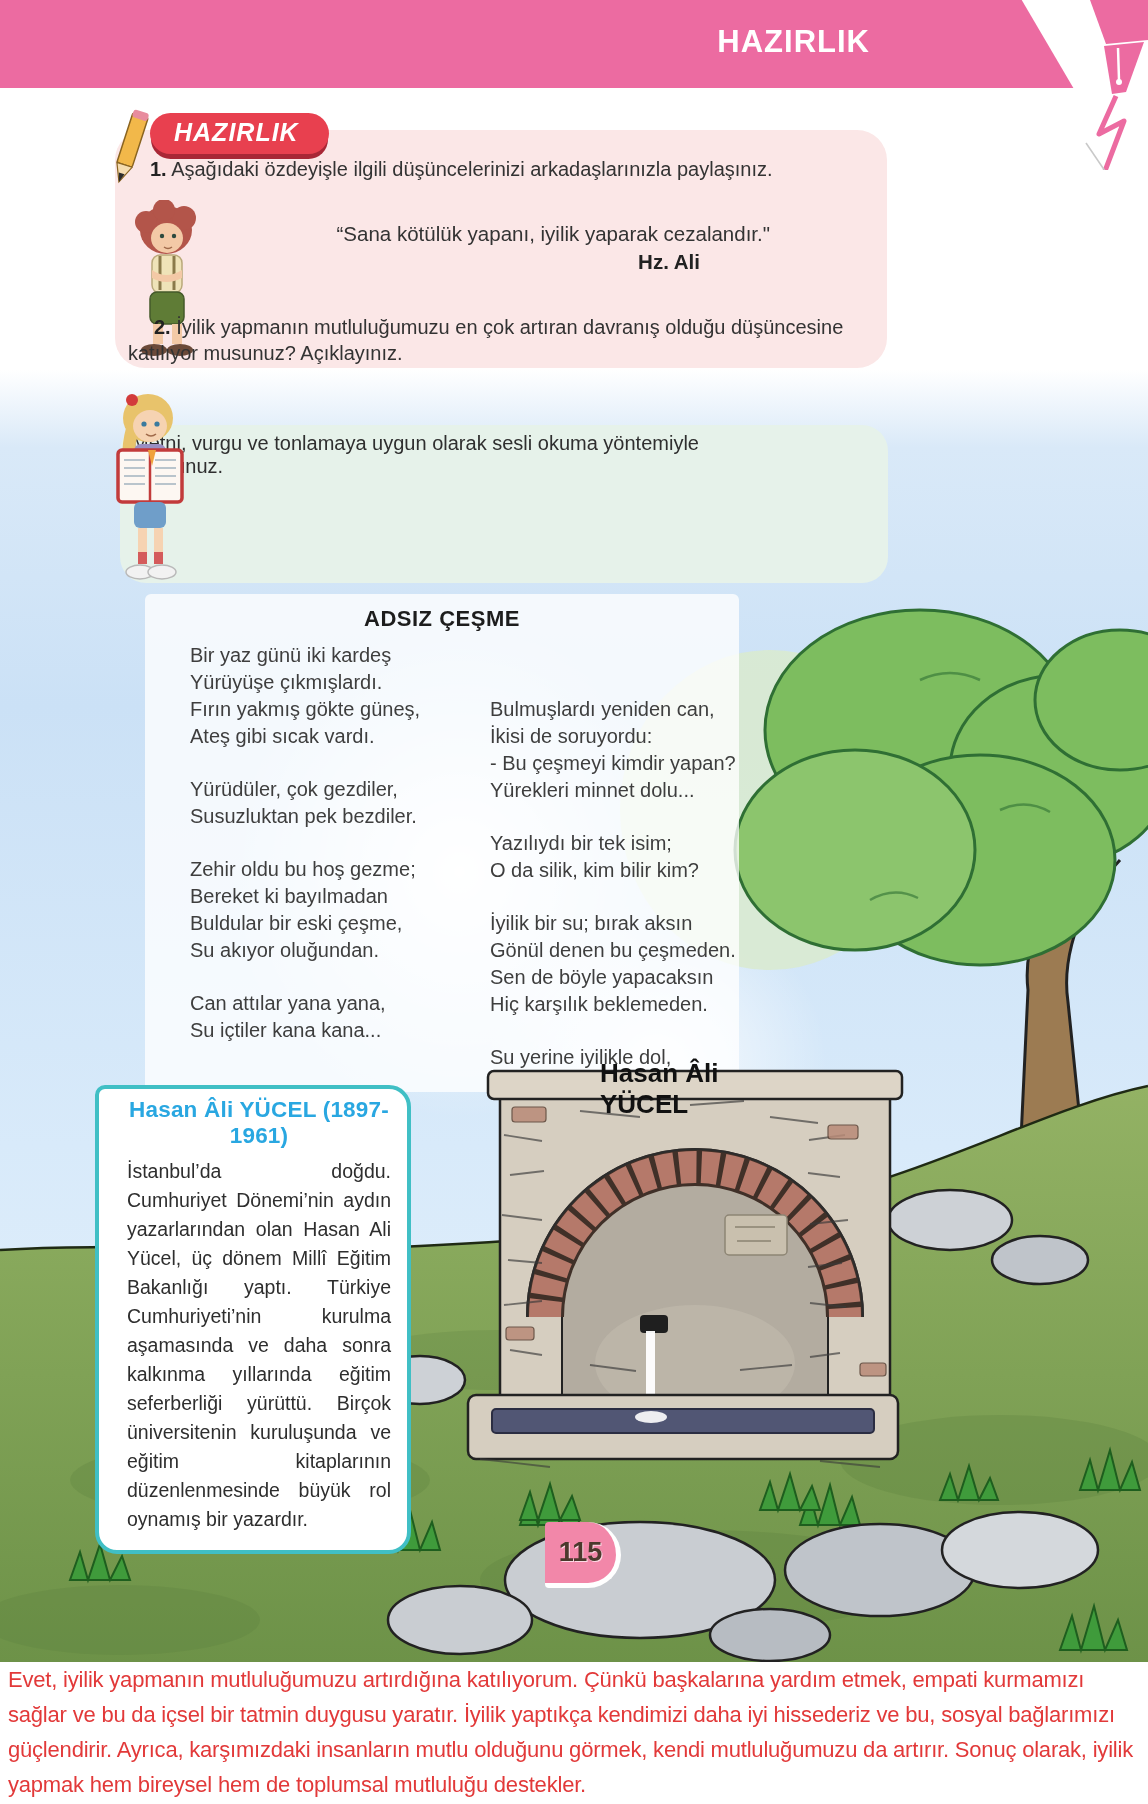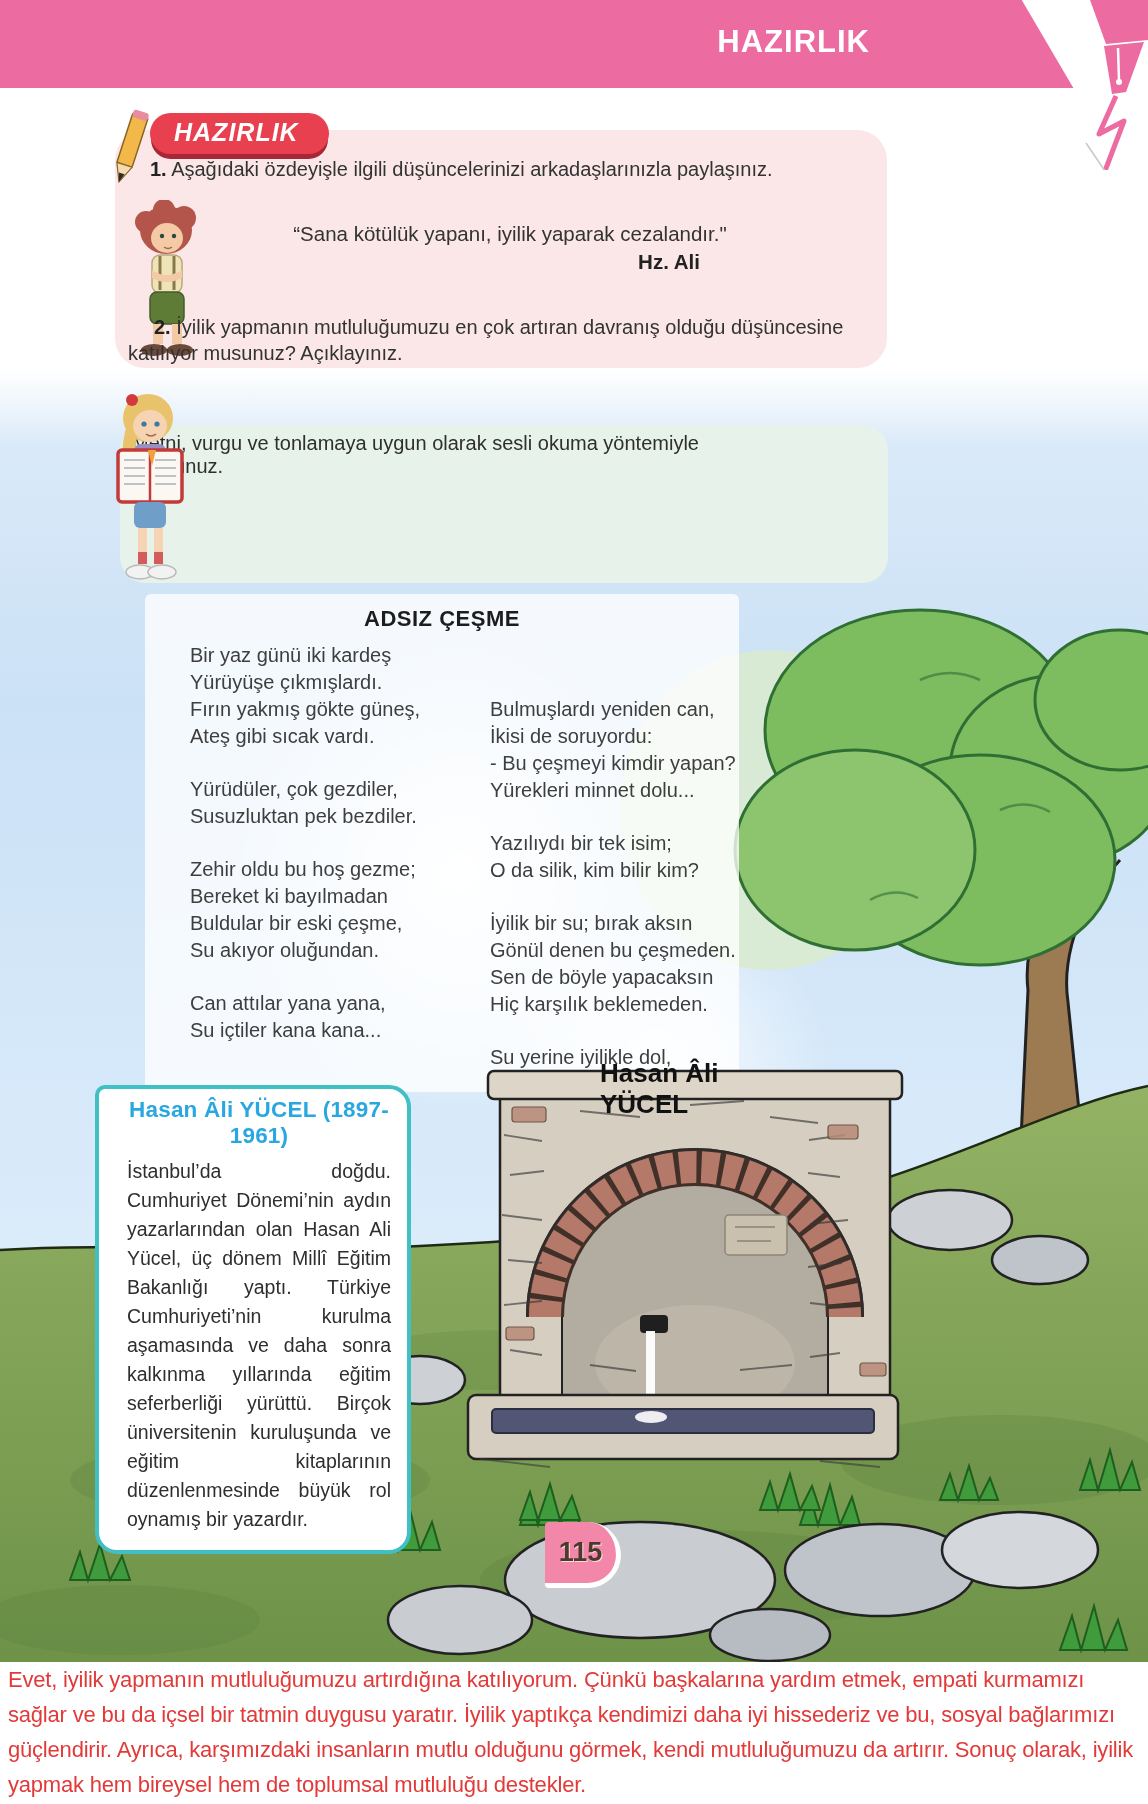--- a/index.html
+++ b/index.html
@@ -14,21 +14,21 @@
   
   .hazirlik-box{position:absolute;left:115px;top:130px;width:772px;height:238px;background:#fbe7e7;
                 border-radius:30px;}
   .hazirlik-badge{position:absolute;left:150px;top:113px;background:#e8404f;color:#fff;
                   font-size:25px;font-weight:800;font-style:italic;padding:5px 30px 7px 24px;
                   border-radius:22px;box-shadow:0 6px 0 -1px #a82736;letter-spacing:1px;}
   .pencil-svg{position:absolute;left:108px;top:108px;width:46px;height:80px;}
   .q1{position:absolute;left:150px;top:158px;width:720px;font-size:20px;color:#333;}
   .q1 b,.q2 b{color:#222;}
   .boy-svg{position:absolute;left:122px;top:200px;width:92px;height:158px;}
-  .quote{position:absolute;left:250px;top:222px;width:520px;font-size:20.5px;color:#333;text-align:center;}
+  .quote{position:absolute;left:250px;top:222px;width:520px;font-size:20.5px;color:#333;text-align:right;}
   .quote-author{position:absolute;left:250px;top:250px;width:450px;font-size:20.5px;font-weight:bold;
                 text-align:right;color:#222;}
   .q2{position:absolute;left:128px;top:314px;width:742px;font-size:20px;line-height:26px;
       color:#333;text-indent:26px;}
   
   .scene{position:absolute;left:0;top:370px;width:1148px;height:1292px;overflow:hidden;
          background:linear-gradient(180deg,#ffffff 0%,#d9e9f8 6%,#cbe1f6 26%,#d8eafa 60%,#e6f2fb 100%);}
   .fog{position:absolute;left:140px;top:160px;width:760px;height:760px;pointer-events:none;
        background:
         radial-gradient(closest-side at 42% 45%,rgba(255,255,255,.95),rgba(255,255,255,0) 72%),

